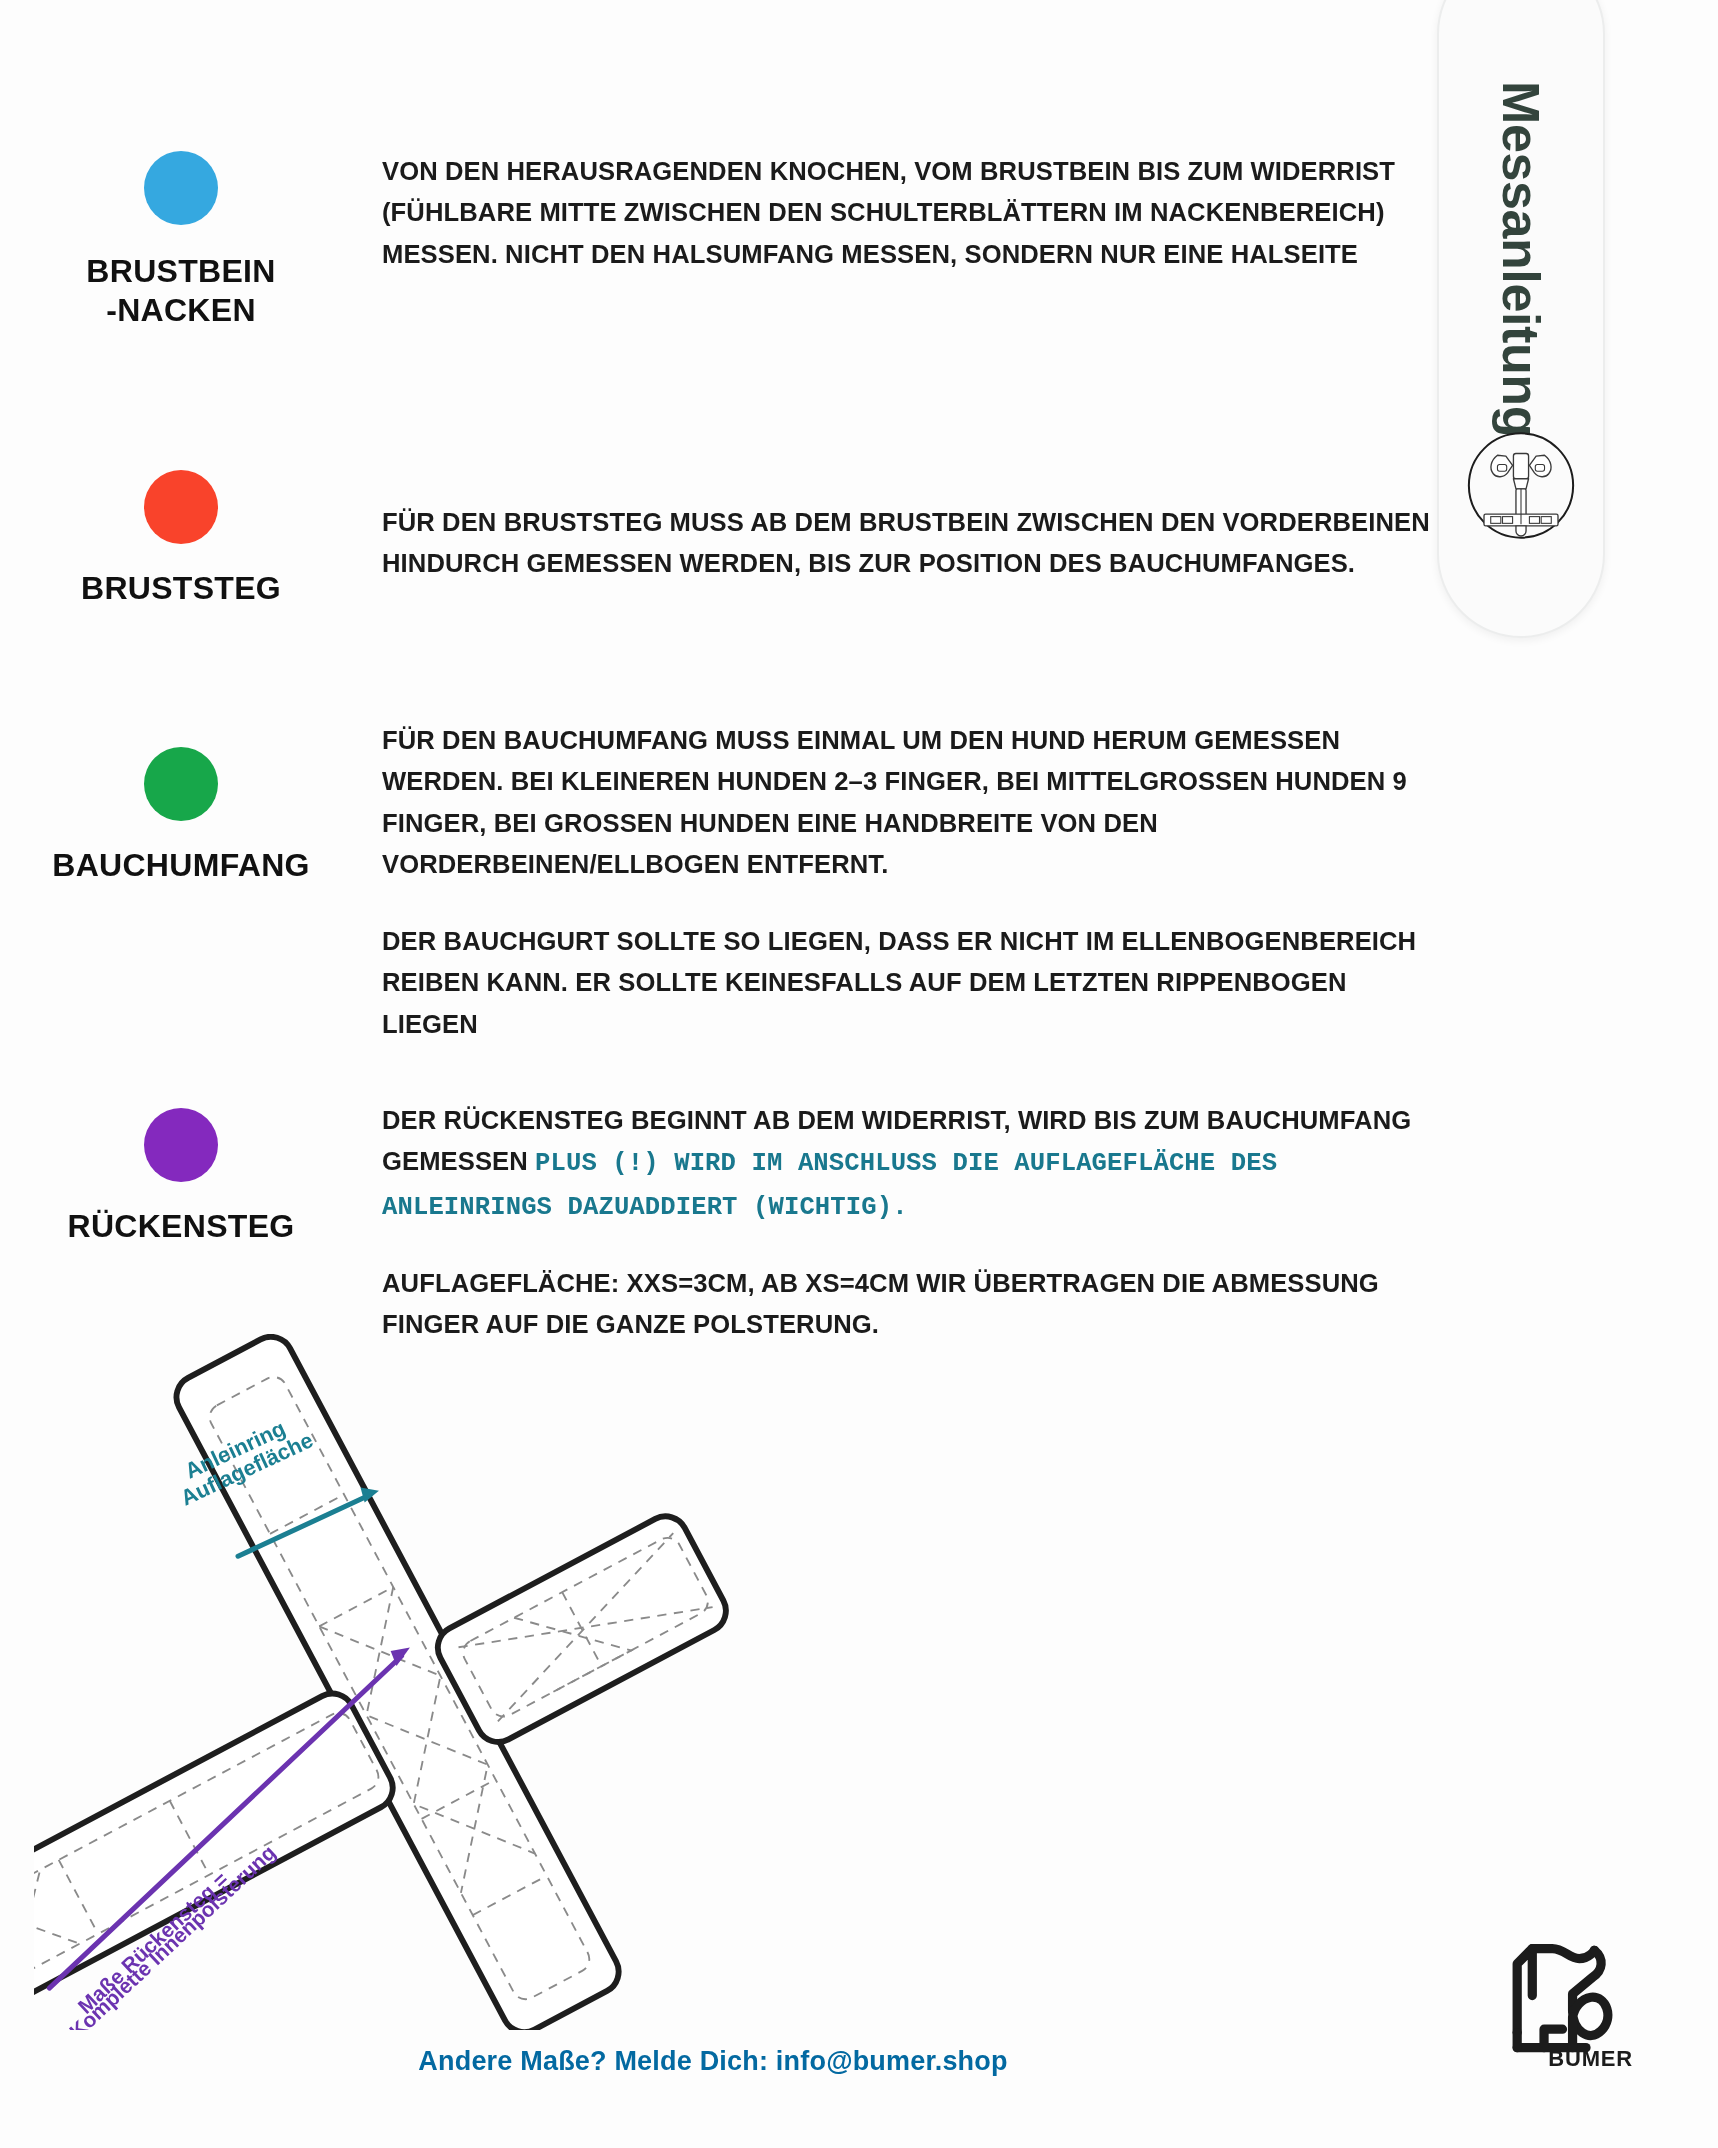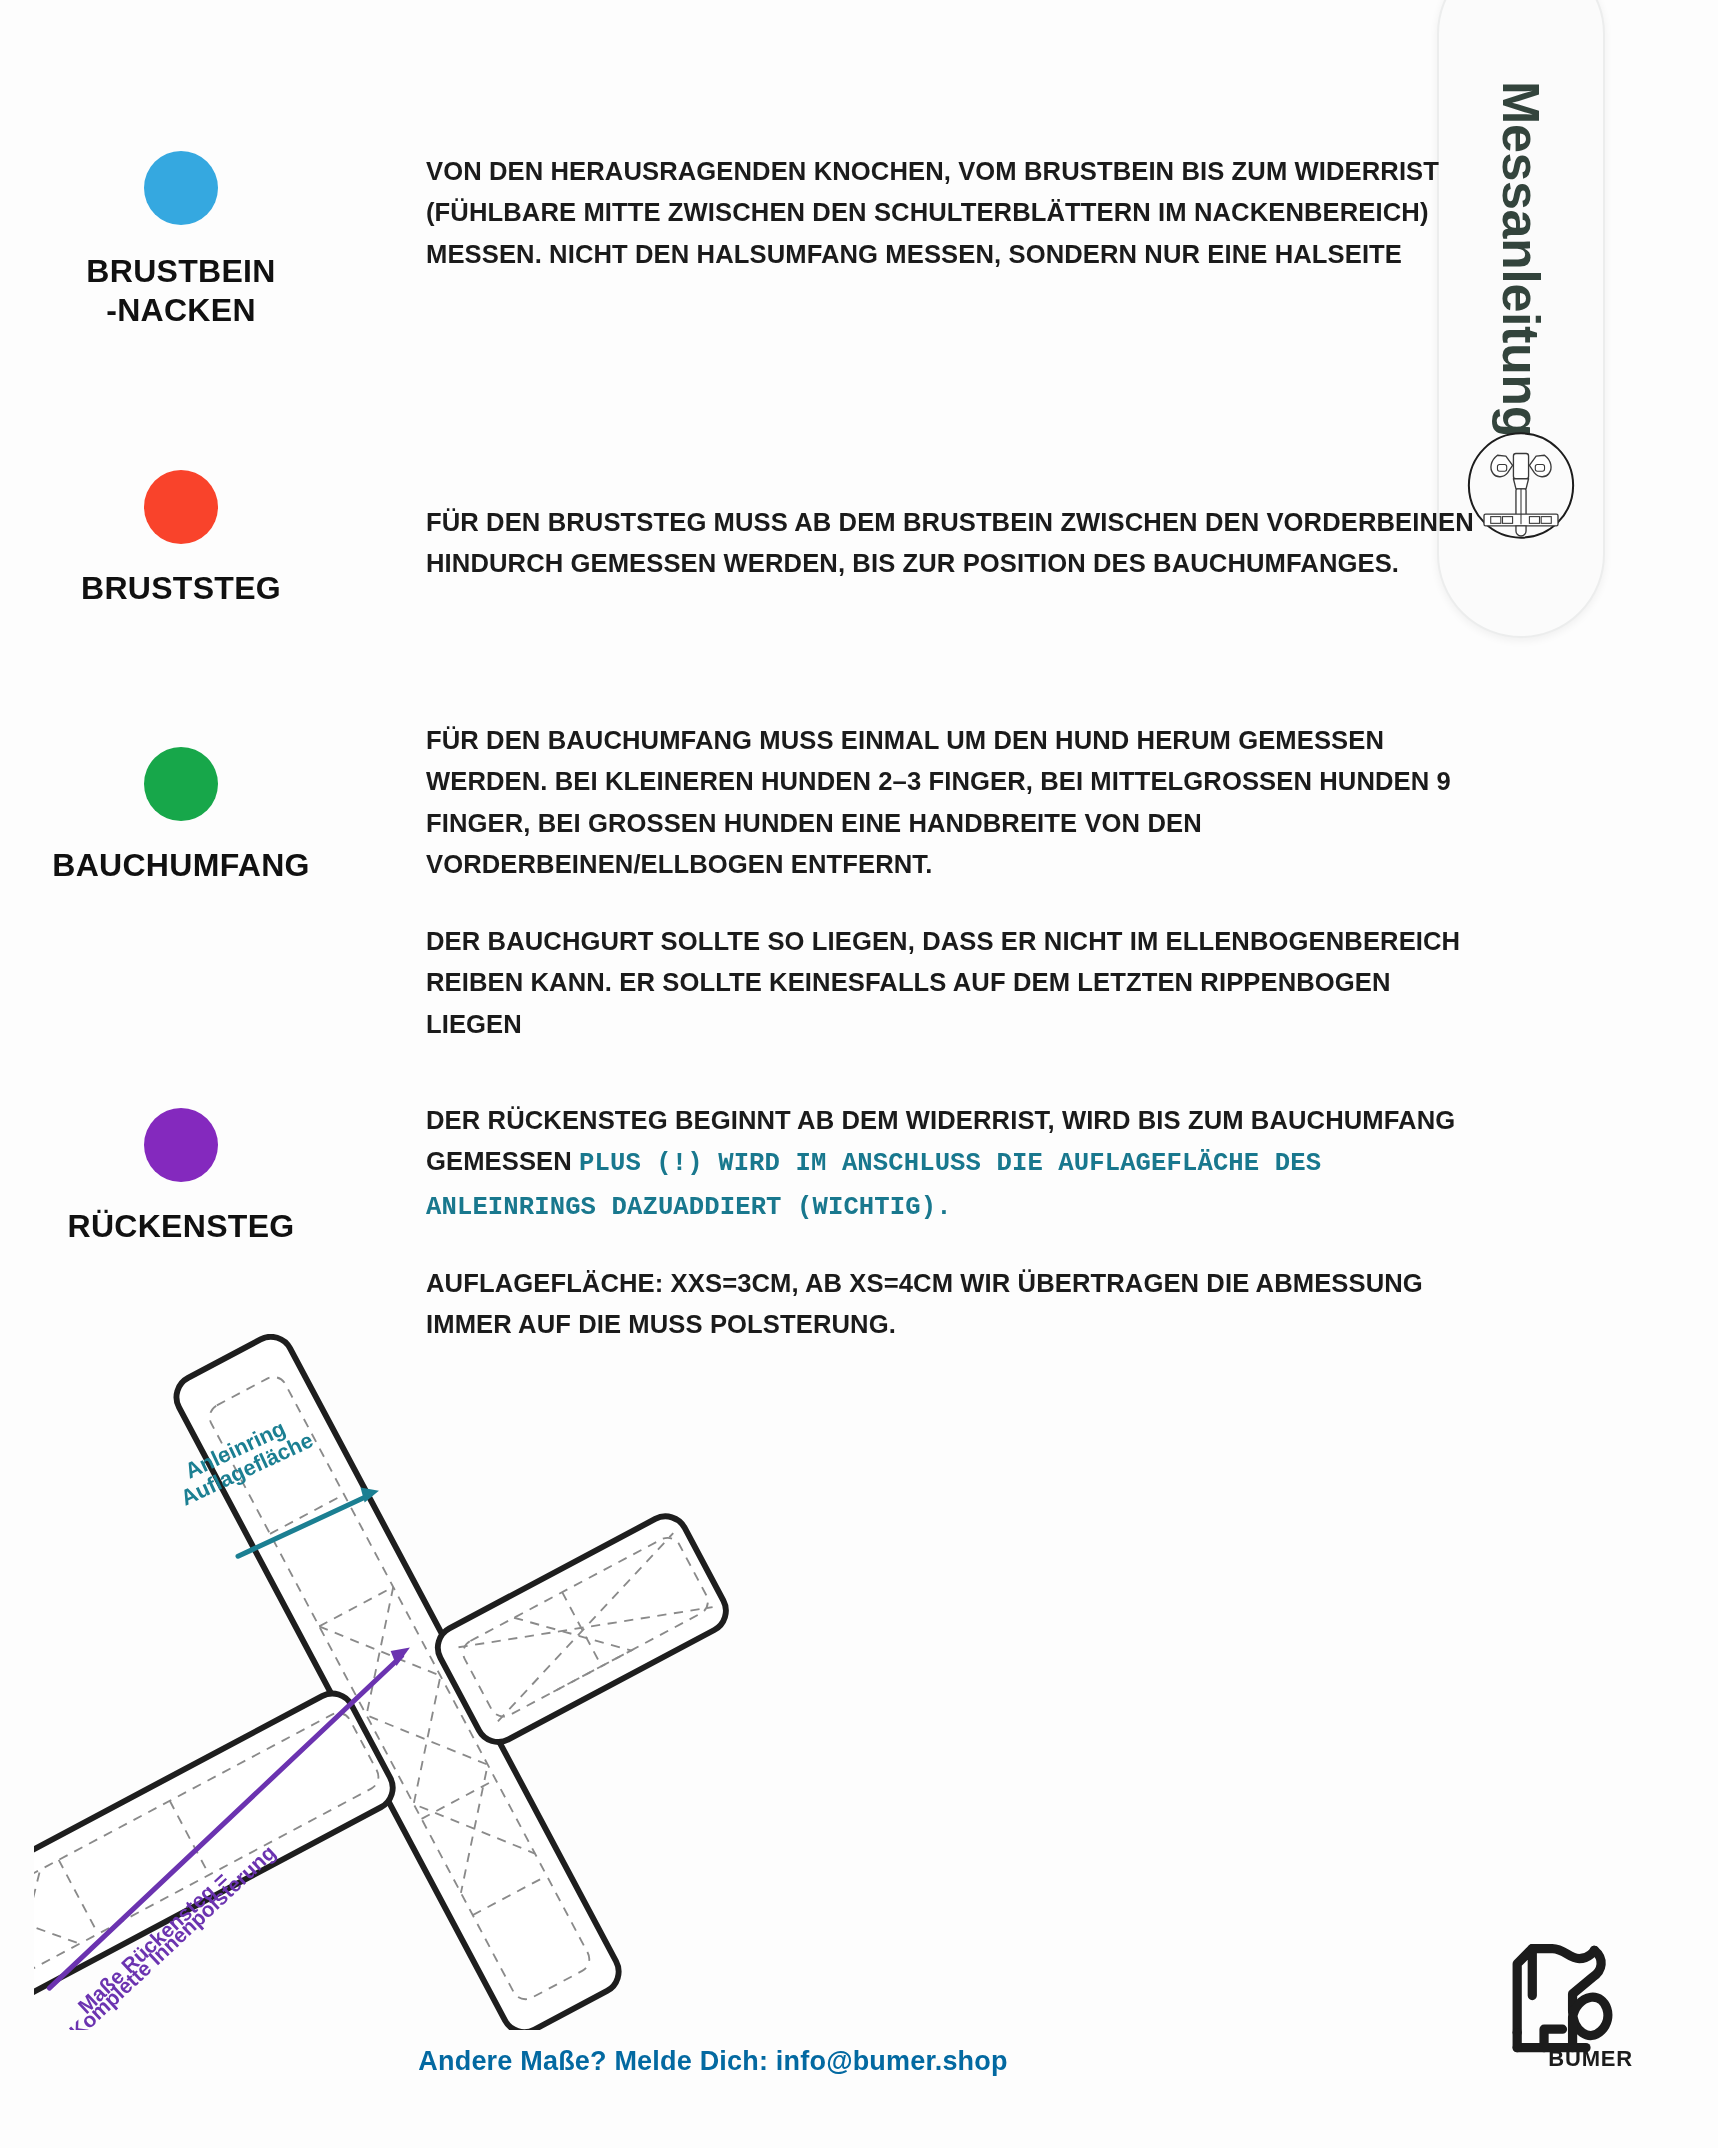--- a/index.html
+++ b/index.html
@@ -86,21 +86,20 @@
   }
   .sec-body {
     position: absolute;
     left: 382px;
     width: 1049px;
     font-size: 25.6px;
     font-weight: bold;
     color: #1b1b1b;
     line-height: 1.62;
     letter-spacing: 0.1px;
-    margin-left: 44px;
   }
   .sec-body p { margin: 0; }
   .sec-body p + p { margin-top: 35px; }
   .hl-teal { color: #19788e; font-family: Liberation Mono, monospace; }
 
   
   #diagram {
     position: absolute;
     left: 34px;
     top: 1334px;
@@ -210,21 +209,21 @@
     </div>
   </div>
 
   <div class="section" style="top:1108px;">
     <div class="sec-marker">
       <span class="sec-dot" style="background:#8429be"></span>
       <div class="sec-label" style="top:99px;">RÜCKENSTEG</div>
     </div>
     <div class="sec-body" style="top:-8.4px;">
       <p><span>DER RÜCKENSTEG BEGINNT AB DEM WIDERRIST, WIRD BIS ZUM BAUCHUMFANG GEMESSEN </span><span class="hl-teal">PLUS (!) WIRD IM ANSCHLUSS DIE AUFLAGEFLÄCHE DES ANLEINRINGS DAZUADDIERT (WICHTIG).</span></p>
-      <p>AUFLAGEFLÄCHE: XXS=3CM, AB XS=4CM WIR ÜBERTRAGEN DIE ABMESSUNG IMMER AUF DIE MUSS POLSTERUNG.</p>
+      <p>AUFLAGEFLÄCHE: XXS=3CM, AB XS=4CM WIR ÜBERTRAGEN DIE ABMESSUNG FINGER AUF DIE GANZE POLSTERUNG.</p>
     </div>
   </div>
 
   <svg id="diagram" viewBox="0 0 920 830">
 
     <g transform="rotate(-28 460 415)">
 
       <g>
         <rect x="360" y="-35" width="150" height="880" rx="26" fill="#ffffff" stroke="#1e1e1e" stroke-width="7"></rect>
         <g fill="none" stroke="#8a8a8a" stroke-width="2.2" stroke-dasharray="11 9">

